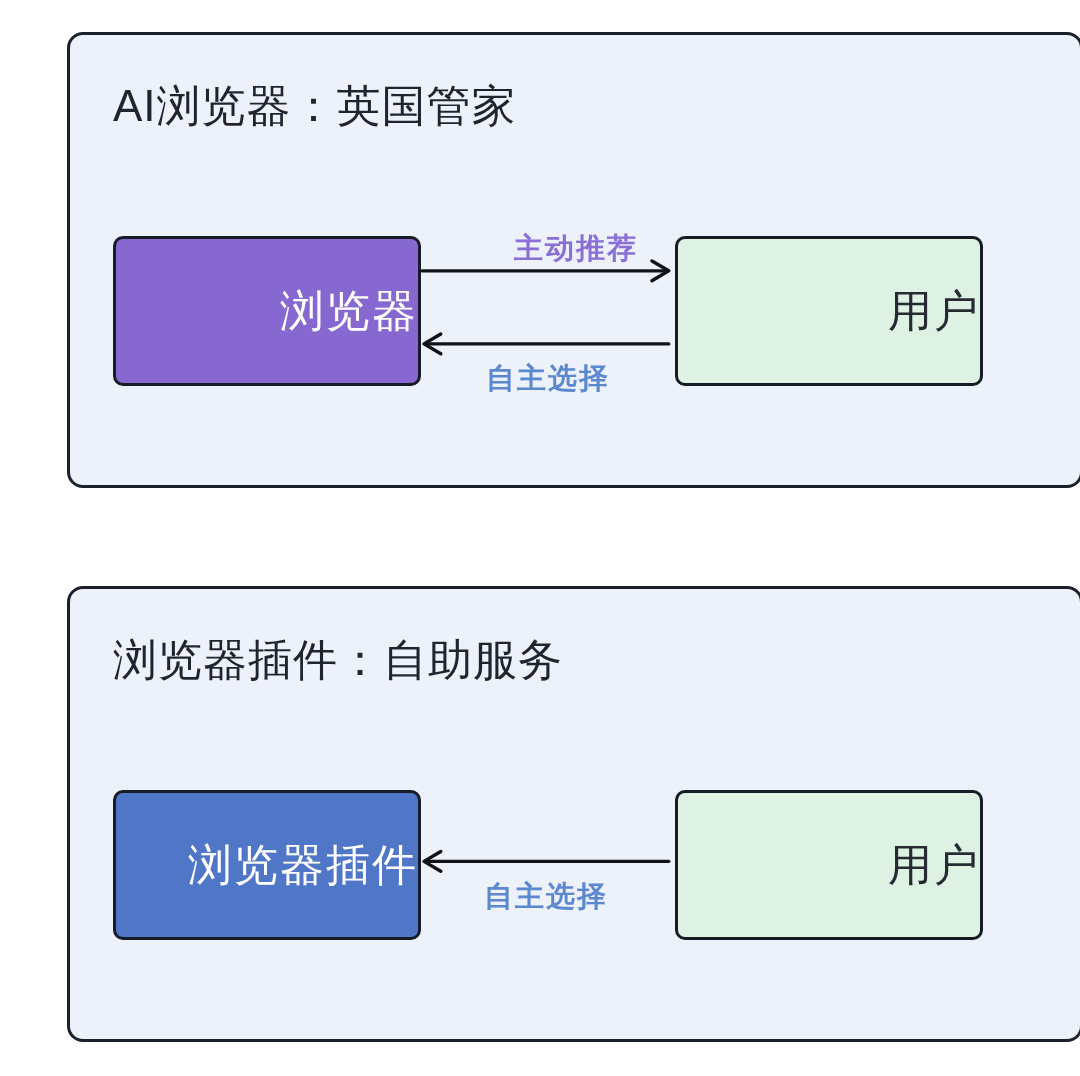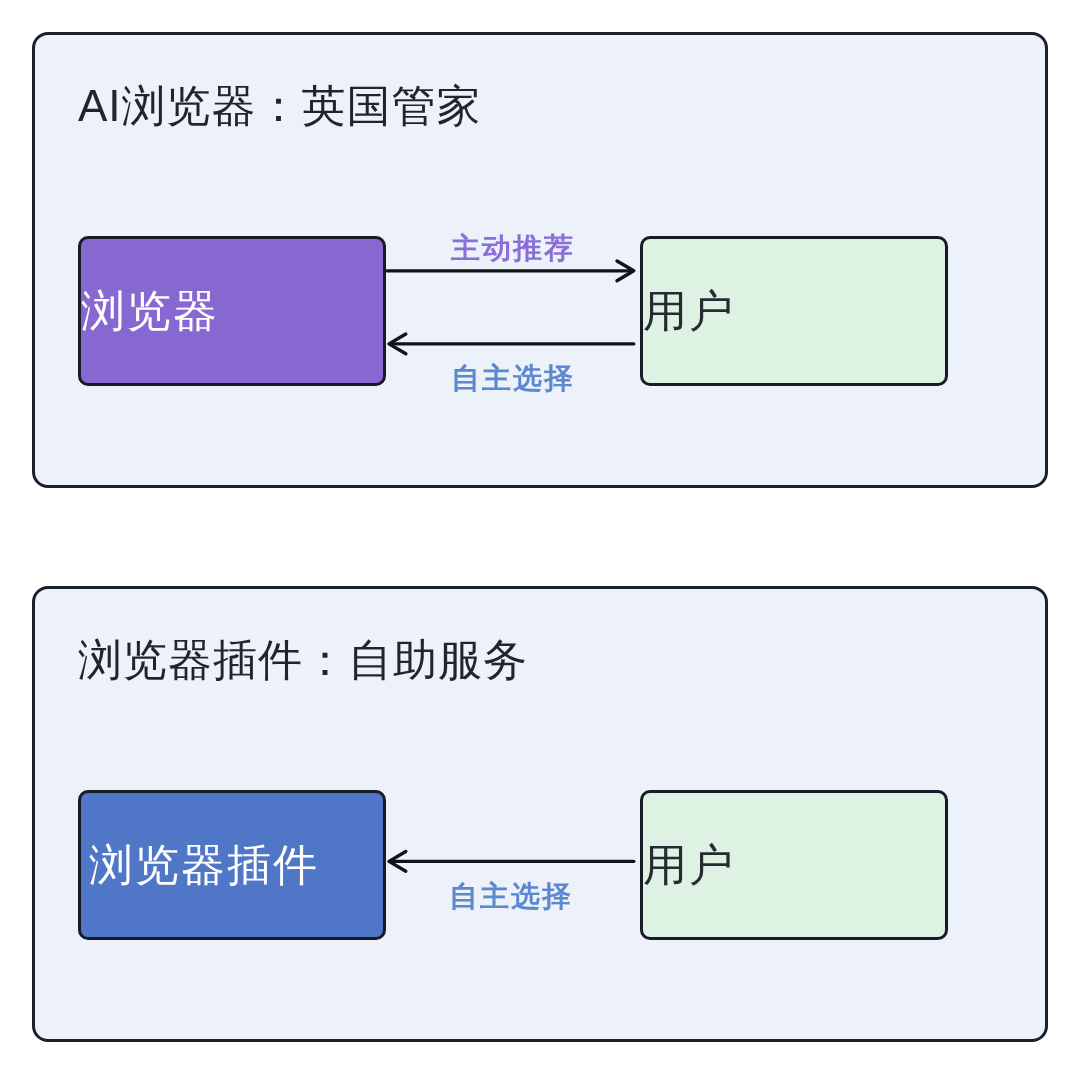--- a/index.html
+++ b/index.html
@@ -17,21 +17,21 @@
     --label-blue: #5c88cf;
     --arrow-color: #111318;
   }
   * { margin: 0; padding: 0; box-sizing: border-box; }
   html, body {
     width: 1080px; height: 1076px;
     background: var(--page-bg);
     font-family: "Liberation Sans", "DejaVu Sans", sans-serif;
     overflow: hidden;
   }
-  .canvas { position: relative; width: 888px; height: 1076px; }
+  .canvas { position: relative; width: 888px; height: 1076px; margin-left: 35px; }
   .panel {
     position: absolute;
     left: 32px;
     width: 1016px;
     height: 456px;
     background: var(--panel-bg);
     border: 3px solid var(--panel-border);
     border-radius: 16px;
   }
   .panel-top { top: 32px; }
@@ -48,21 +48,21 @@
   }
   .node {
     position: absolute;
     width: 308px;
     height: 150px;
     top: 201px;
     border: 3px solid var(--box-border);
     border-radius: 10px;
     display: flex;
     align-items: center;
-    justify-content: flex-start;
+    justify-content: flex-end;
     font-size: 44px;
     letter-spacing: 2px;
     white-space: nowrap;
   }
   .node-left { left: 43px; color: var(--box-text-light); }
   .node-right { left: 605px; color: var(--box-text-dark); background: var(--green-box); }
   .node-purple { background: var(--purple-box); }
   .node-blue { background: var(--blue-box); padding-left: 8px; }
   .arrows-layer {
     position: absolute;
@@ -105,21 +105,21 @@
       <span>用户</span>
     </div>
 
     <svg class="arrows-layer" viewBox="0 0 1016 456" aria-hidden="true">
       <line x1="353" y1="239" x2="600" y2="239"></line>
       <polyline points="586,229 603,239 586,249"></polyline>
       <line x1="603" y1="313" x2="358" y2="313"></line>
       <polyline points="372,303 355,313 372,323"></polyline>
     </svg>
 
-    <div class="edge-label edge-label-purple" style="left:478px; top:194px;">主动推荐</div>
+    <div class="edge-label edge-label-purple" style="left:506px; top:194px;">主动推荐</div>
     <div class="edge-label edge-label-blue" style="left:478px; top:324px;">自主选择</div>
   </section>
 
   <section class="panel panel-bottom">
     <h2 class="panel-title">浏览器插件：自助服务</h2>
 
     <div class="node node-left node-blue">
       <span>浏览器插件</span>
     </div>
 

